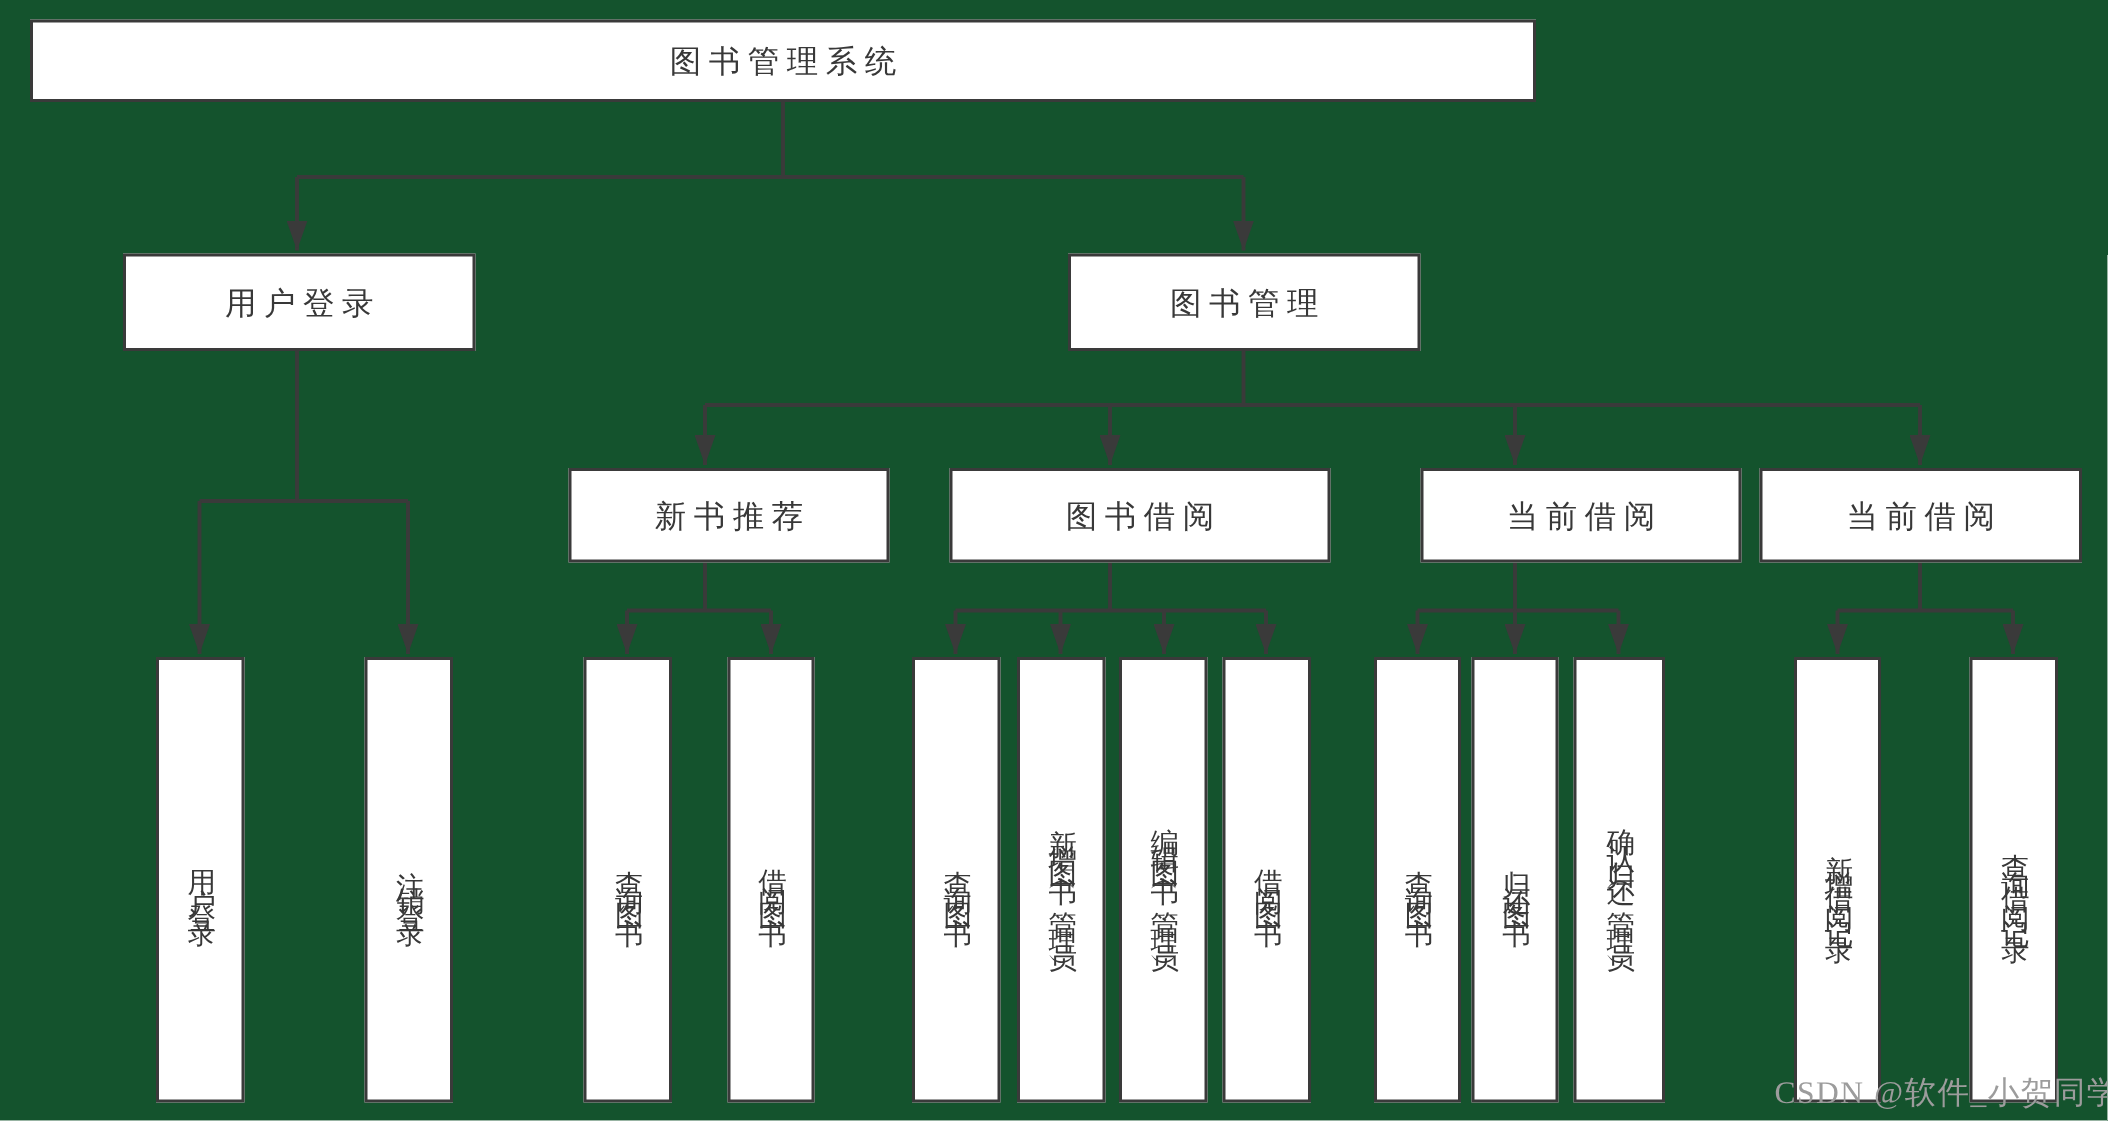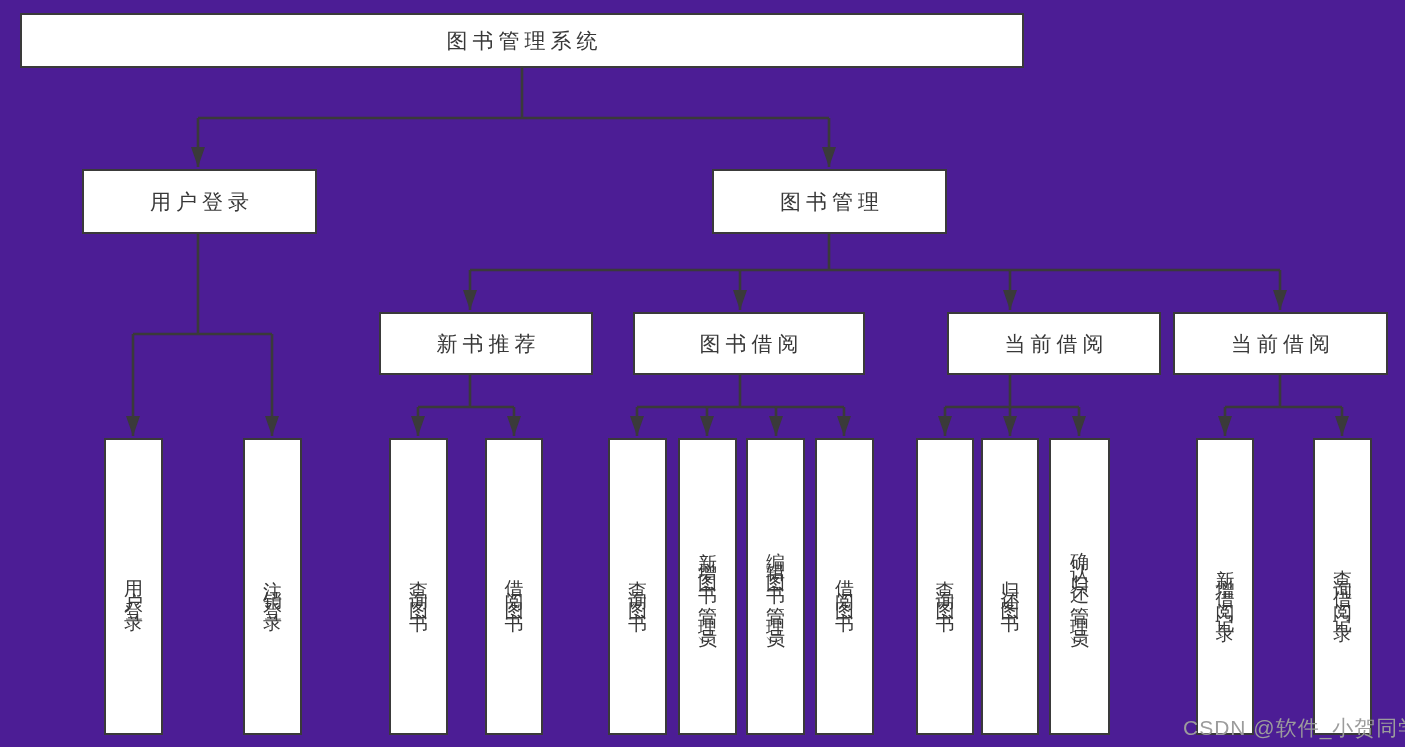--- a/index.html
+++ b/index.html
@@ -4,22 +4,22 @@
 <style>
   html, body {
     margin: 0;
     padding: 0;
     background: #ffffff;
   }
   .canvas {
     position: relative;
     width: 1405px;
     height: 747px;
-    background: #4c1d95;
-    font-family: Liberation Sans, sans-serif;
+    background: #14532d;
+    font-family: Liberation Serif, serif;
     color: #383838;
     overflow: hidden;
   }
   svg.connectors {
     position: absolute;
     left: 0;
     top: 0;
     width: 1405px;
     height: 747px;
   }
@@ -49,21 +49,21 @@
     font-size: 19px;
     line-height: 1.15;
     letter-spacing: 11px;
     white-space: nowrap;
   }
   
   .n-root            { left: 20px;   top: 13px;  width: 1004px; height: 55px; }
   .n-user-login      { left: 82px;   top: 169px; width: 235px;  height: 65px; }
   .n-book-mgmt       { left: 712px;  top: 169px; width: 235px;  height: 65px; }
   .n-new-book-rec    { left: 379px;  top: 312px; width: 214px;  height: 63px; }
-  .n-book-borrow     { left: 633px;  top: 312px; width: 232px;  height: 63px; }
+  .n-book-borrow     { left: 633px;  top: 312px; width: 254px;  height: 63px; }
   .n-current-borrow  { left: 903px;  top: 312px; width: 214px;  height: 63px; margin-left: 44px; }
   .n-borrow-records  { left: 1173px; top: 312px; width: 215px;  height: 63px; }
   .leaf              { top: 438px; height: 297px; }
   .l-user-login      { left: 104px;  width: 59px; }
   .l-logout          { left: 243px;  width: 59px; }
   .l-nbr-query       { left: 389px;  width: 59px; }
   .l-nbr-borrow      { left: 485px;  width: 58px; }
   .l-bb-query        { left: 608px;  width: 59px; }
   .l-bb-add          { left: 678px;  width: 59px; }
   .l-bb-edit         { left: 746px;  width: 59px; }

